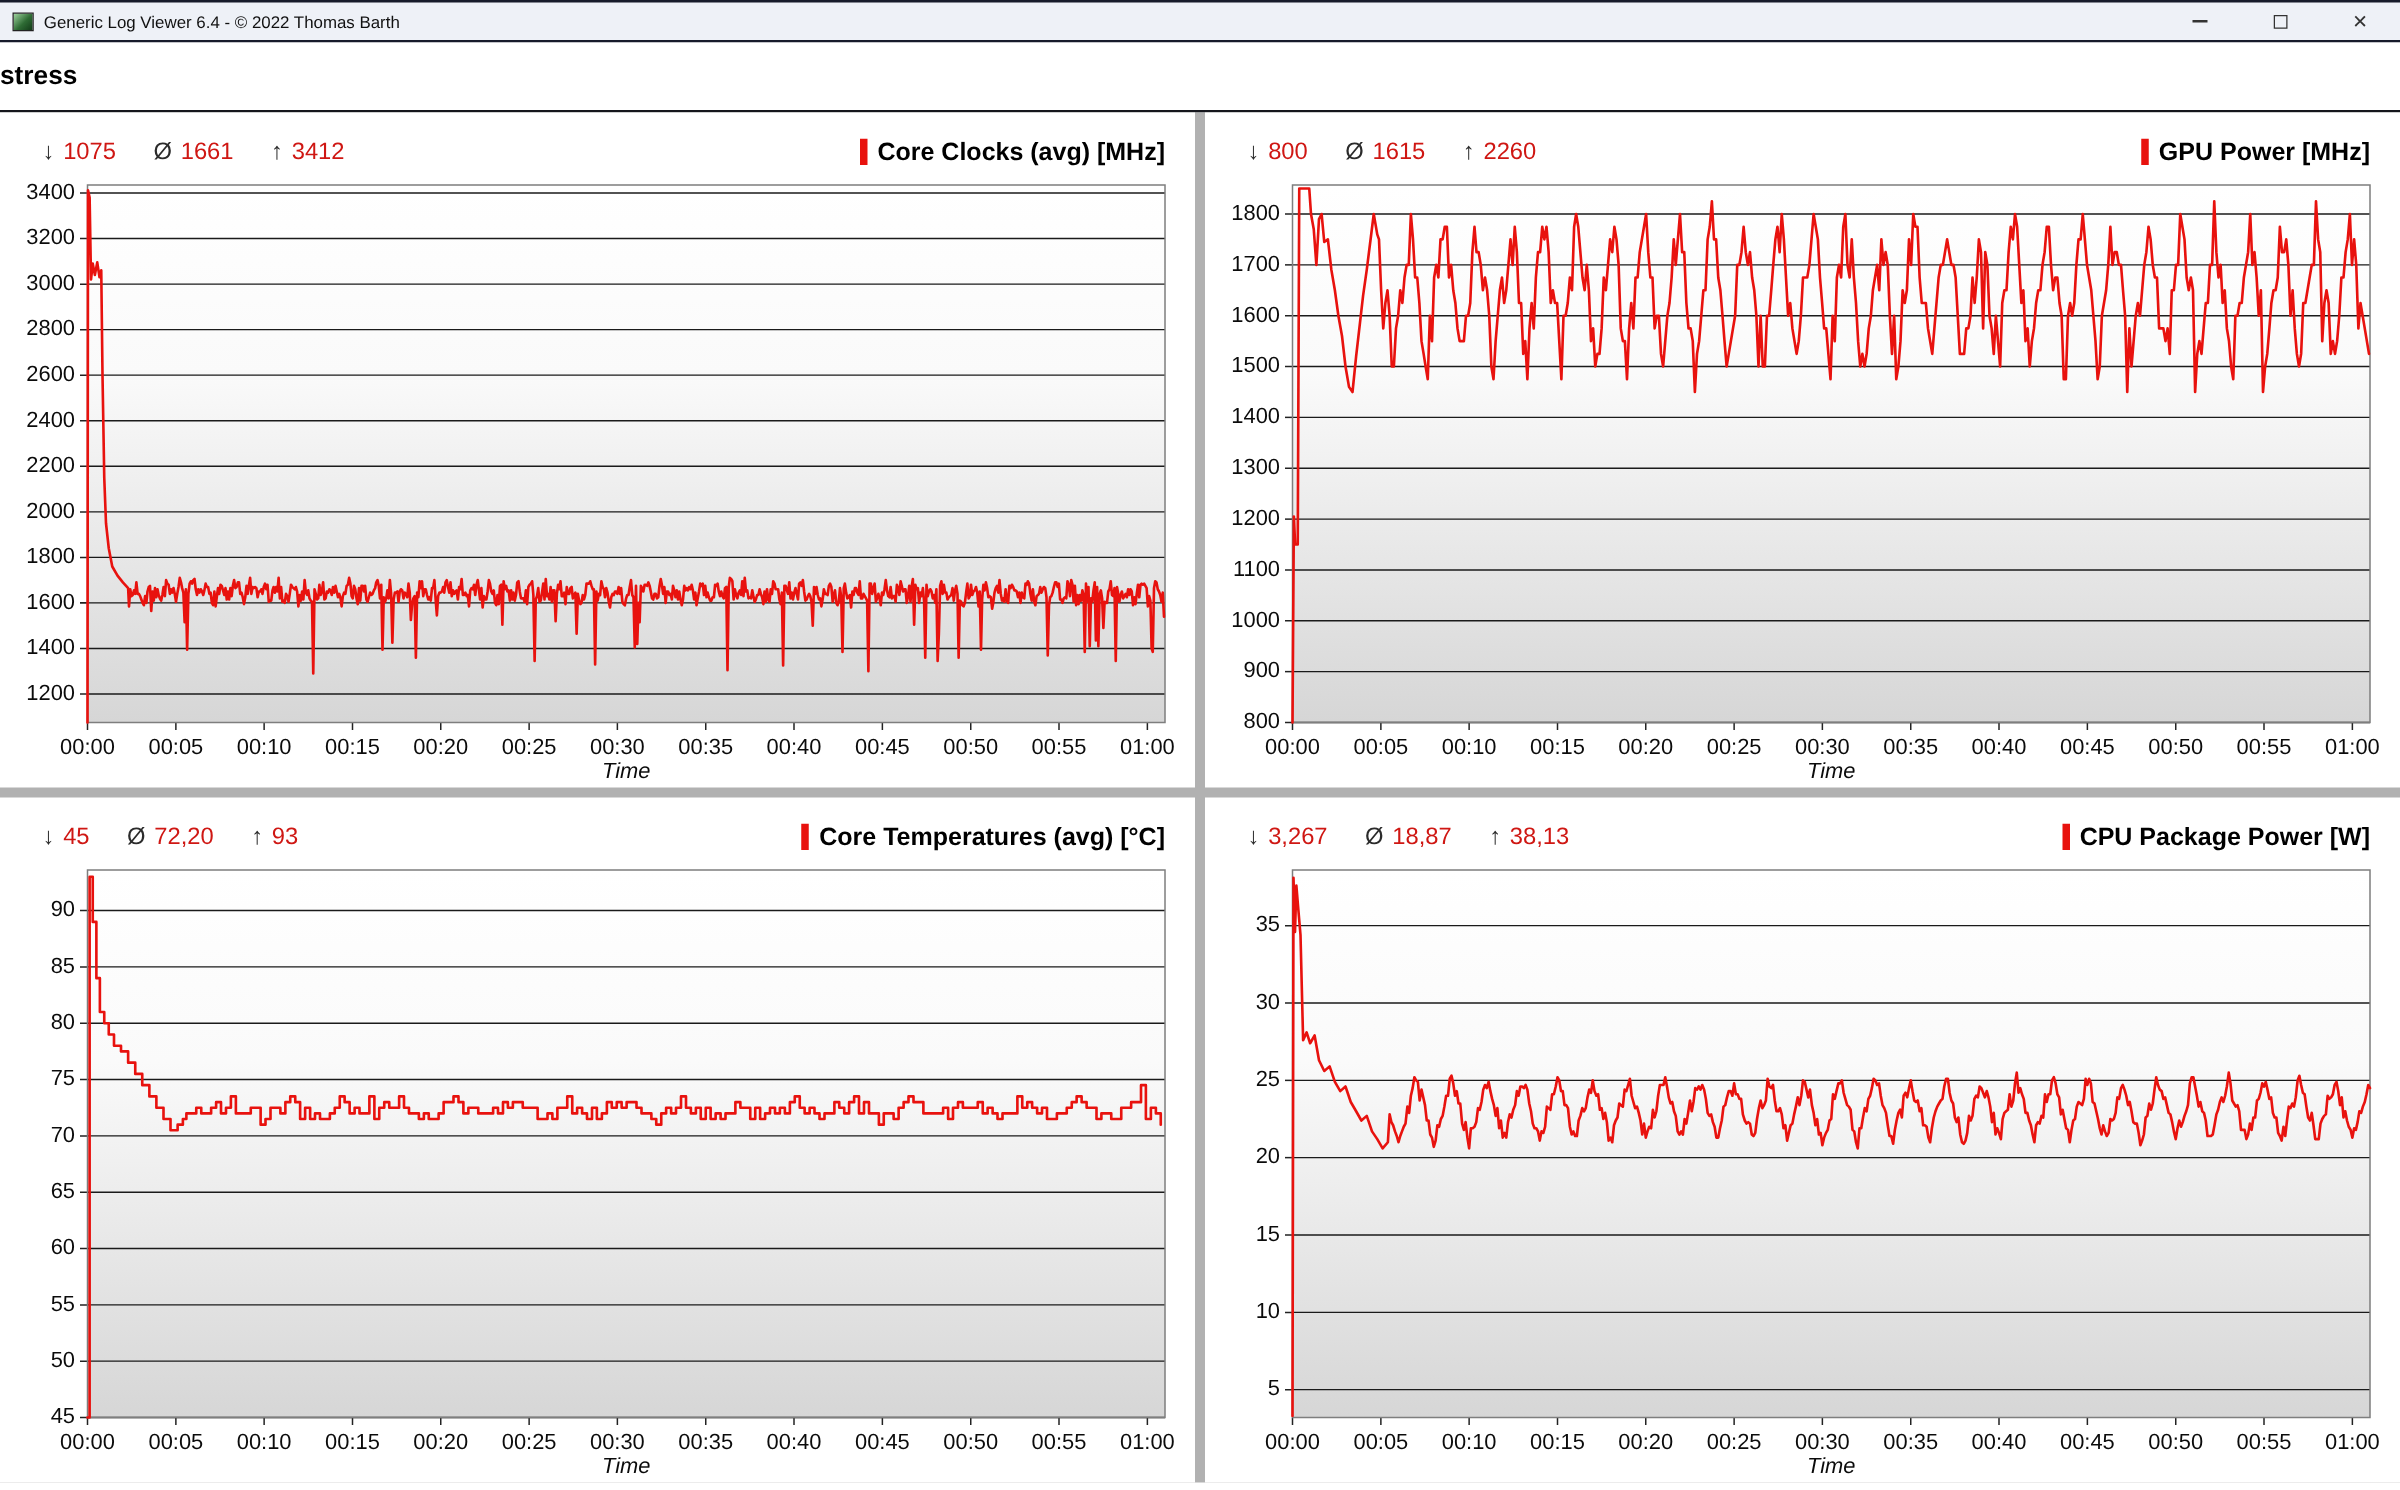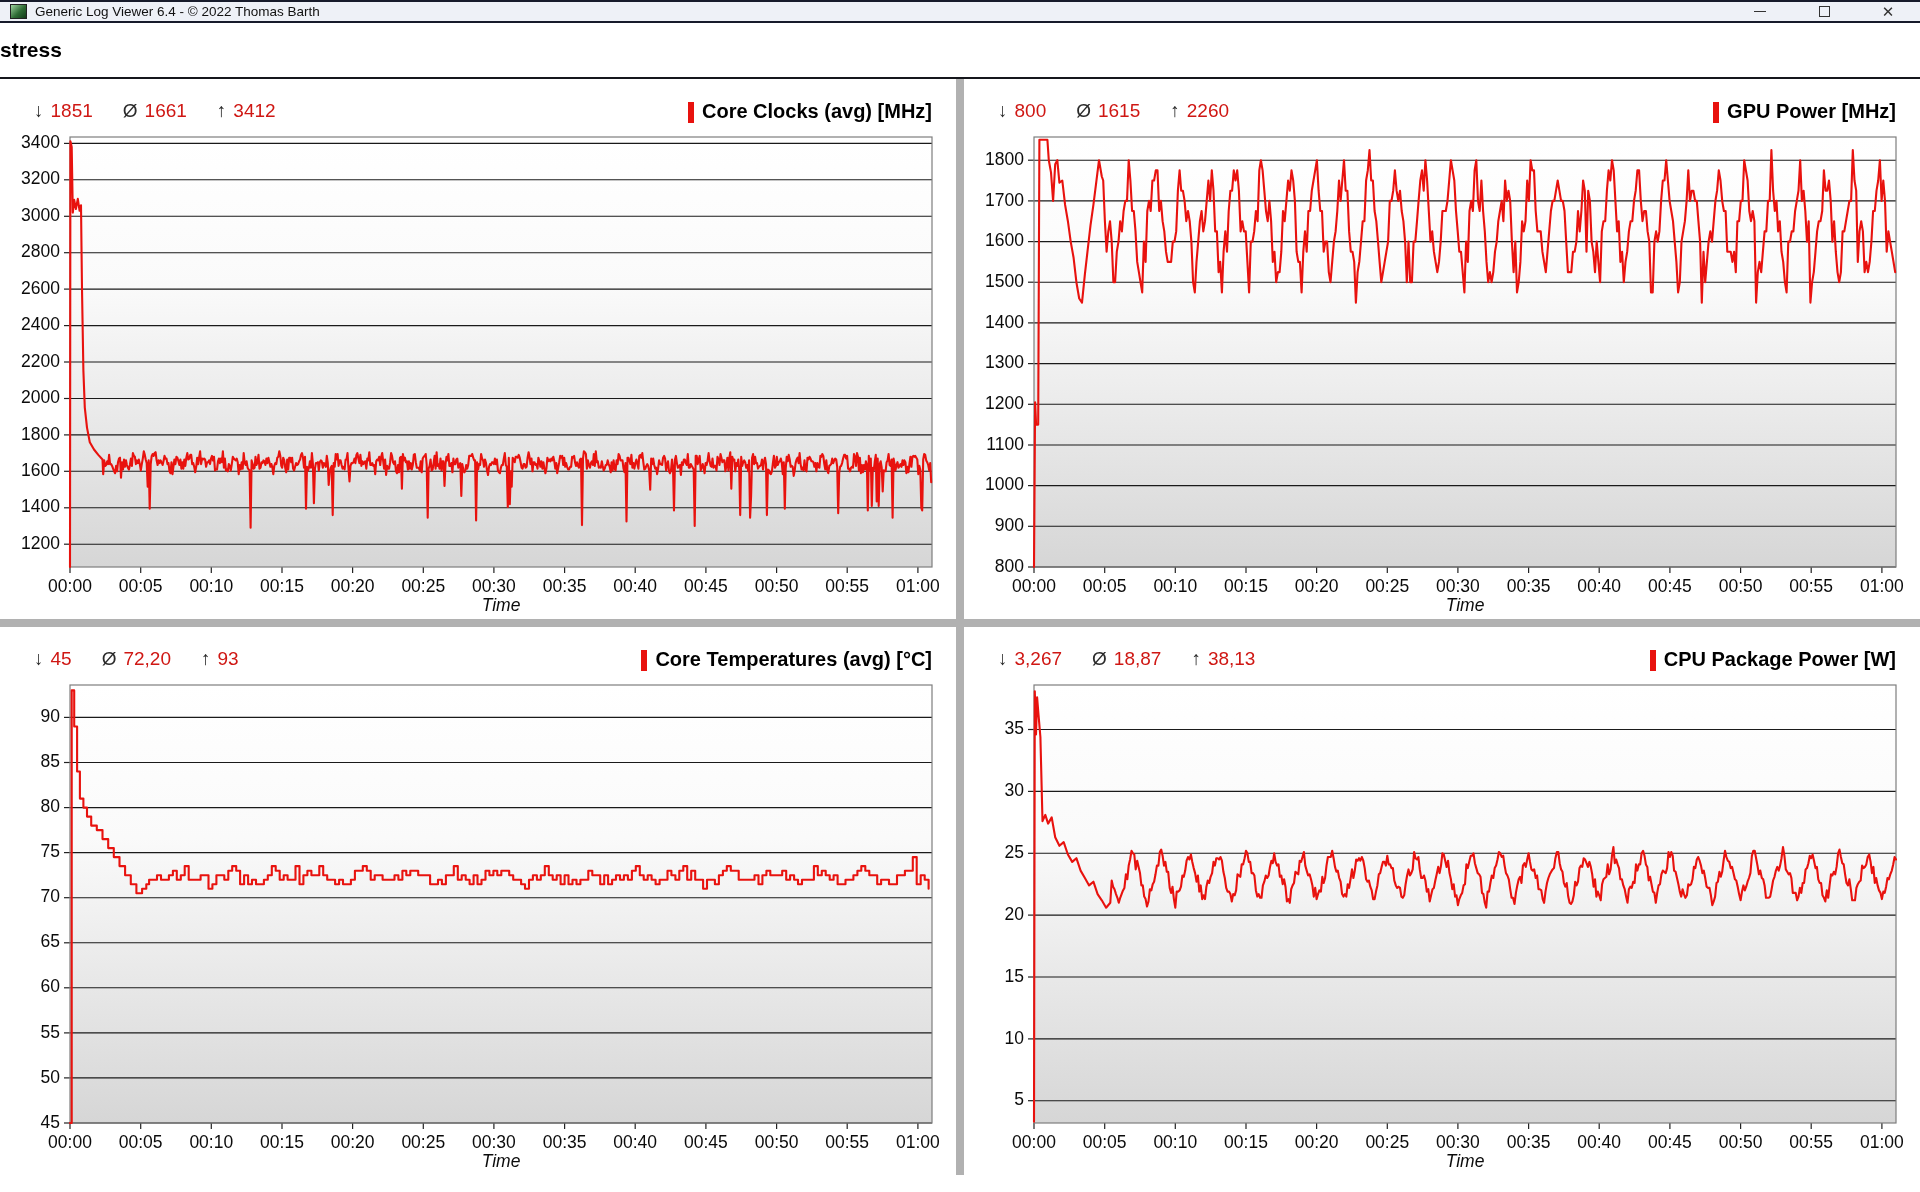--- a/index.html
+++ b/index.html
@@ -1,20 +1,20 @@
 <!DOCTYPE html>
 <html><head>
 <meta charset="utf-8">
 <style>
   * { margin:0; padding:0; box-sizing:border-box; }
   html,body { width:1920px; height:1192px; overflow:hidden;
     font-family:"Liberation Sans", sans-serif; background:#fff; }
 
   
-  .titlebar { height:23px; background:#eef1f7; border-top:2px solid #171b2b;
+  .titlebar { height:34px; background:#eef1f7; border-top:2px solid #171b2b;
     border-bottom:2px solid #171b2b; display:flex; align-items:center; }
   .app-icon { width:17px; height:15px; margin:0 8px 0 10px;
     background:linear-gradient(135deg,#9fd39f 0%,#2e6b34 55%,#123a18 100%);
     border:1px solid #222; }
   .win-title { font-size:13.5px; color:#111; }
   .win-btns { margin-left:auto; display:flex; height:100%; }
   .win-btn { width:64px; display:flex; align-items:center; justify-content:center;
     cursor:default; color:#333; font-size:15px; }
   .minbar { width:12px; height:1.5px; background:#333; display:inline-block; }
   .maxbox { width:11px; height:11px; border:1.5px solid #333; display:inline-block; }
@@ -27,21 +27,21 @@
   
   .charts-grid { height:1096px; background:#b1b1b1; display:grid;
     grid-template-columns:956px 956px; grid-template-rows:540px 548px; gap:8px; }
   .quad { background:#fff; display:flex; flex-direction:column; padding:10px 10px 4px 6px; }
   .chart-header { display:flex; align-items:center; justify-content:space-between;
     padding:8px 14px 4px 28px; height:40px; }
   .stats { display:flex; align-items:center; gap:30px; font-size:19px; }
   .stat { display:flex; align-items:center; gap:7px; }
   .stat .sym { color:#2b2b2b; }
   .stat .val { color:#cf1713; }
-  .legend { display:flex; align-items:flex-end; gap:8px;padding-left:21px; }
+  .legend { display:flex; align-items:flex-start; gap:8px;padding-left:21px; }
   .legend-bar { width:6px; height:21px; background:#e8120e; display:inline-block; }
   .chart-title { font-size:20px; font-weight:700; color:#000; }
   svg.chart { flex:1; width:100%; display:block; font-family:"Liberation Sans",sans-serif; }
 </style>
 </head>
 <body>
 
 <div class="titlebar">
   <span class="app-icon"></span>
   <span class="win-title">Generic Log Viewer 6.4 - © 2022 Thomas Barth</span>
@@ -62,21 +62,21 @@
   <span class="page-title">stress</span>
 </div>
 
 <div class="charts-grid">
 
   <section class="quad">
     <div class="chart-header">
       <div class="stats">
         <span class="stat">
             <span class="sym">↓</span>
-            <span class="val">1851</span>
+            <span class="val">1075</span>
           </span>
         <span class="stat">
             <span class="sym">Ø</span>
             <span class="val">1661</span>
           </span>
         <span class="stat">
             <span class="sym">↑</span>
             <span class="val">3412</span>
           </span>
       </div>

